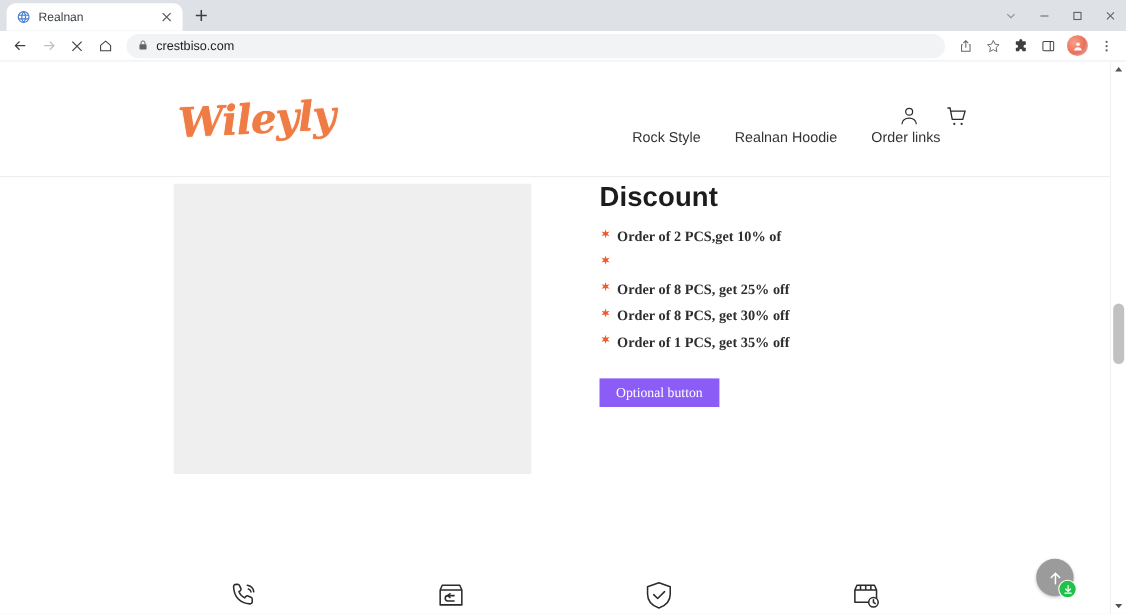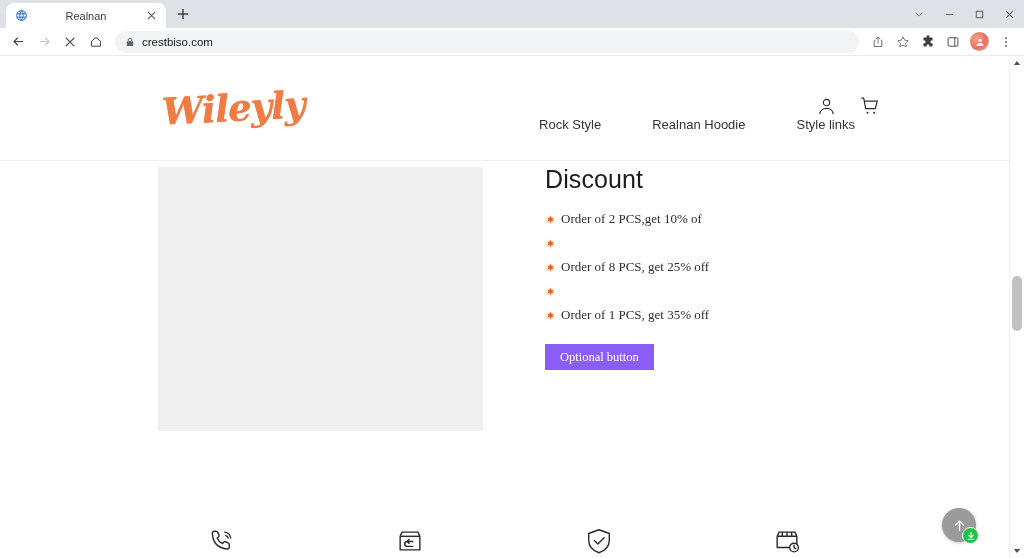--- a/index.html
+++ b/index.html
@@ -19,21 +19,20 @@
   }
 
   
   .tabstrip {
     height: 28px;
     background: #dee1e6;
     display: flex; align-items: flex-end;
     padding-left: 6px;
     position: relative;
     flex: 0 0 28px;
-    text-align: center;
   }
   .tab {
     height: 25px;
     width: 160px;
     background: #ffffff;
     border-radius: 8px 8px 0 0;
     display: flex; align-items: center;
     padding: 0 8px;
     gap: 7px;
     position: relative;
@@ -151,21 +150,21 @@
     font-style: italic;
     font-weight: bold;
     letter-spacing: -1px;
     line-height: 1;
     transform: rotate(-3deg);
     text-shadow: 0 0 1px #ef7b45;
   }
   .nav {
     margin-left: auto;
     display: flex; align-items: center;
-    gap: 51px;
+    gap: 31px;
     padding-right: 118px;
     margin-top: 33px;
   }
   .nav a {
     font-size: 13px;
     color: #333333;
     text-decoration: none;
     white-space: nowrap;
   }
   .header-icons {
@@ -186,35 +185,36 @@
     background: #efefef;
     margin-left: 158px;
     flex: 0 0 325px;
   }
   .detail {
     margin-left: 62px;
     padding-top: 0px;
   }
   .detail h1 {
     font-size: 25px;
-    font-weight: 400;
+    font-weight: 700;
     color: #1c1c1c;
     letter-spacing: 0.1px;
     margin-bottom: 13px;
     margin-top: -2px;
   }
   .disc-list { list-style: none; }
   .disc-item {
-    display: flex; align-items: center;
+    display: flex; 
     gap: 6px;
     height: 24px;
     font-family: "Liberation Serif", serif;
     font-size: 13px;
     color: #2e2e2e;
     white-space: nowrap;
+    font-weight: bold;
   }
   .disc-bullet {
     width: 10px; height: 10px;
     flex: 0 0 10px;
     display: flex; align-items: center; justify-content: center;
     color: #ef5b29;
   }
   .optional-btn {
     margin-top: 17px;
     display: inline-flex; align-items: center; justify-content: center;
@@ -412,21 +412,21 @@
 
   <div class="viewport">
     <div class="page">
 
       <div class="site-header">
         <div class="logo">Wileyly</div>
 
         <div class="nav">
           <a href="#">Rock Style</a>
           <a href="#">Realnan Hoodie</a>
-          <a href="#">Style links</a>
+          <a href="#">Order links</a>
         </div>
 
         <div class="header-icons">
           <span>
             <svg width="21" height="21" viewBox="0 0 24 24" stroke="#2b2b2b" stroke-width="1.3" fill="none">
               <circle cx="12" cy="7.5" r="3.6"></circle>
               <path d="M4.5 20.5c0-4 3.4-6.4 7.5-6.4s7.5 2.4 7.5 6.4"></path>
             </svg>
           </span>
           <span>
@@ -468,20 +468,21 @@
                 </svg>
               </span>
               <span>Order of 8 PCS, get 25% off</span>
             </li>
             <li class="disc-item">
               <span class="disc-bullet">
                 <svg width="9" height="9" viewBox="0 0 12 12" fill="#ef5b29">
                   <path d="M6 0.4 L7.1 4.1 L10.9 3.2 L8.4 6 L10.9 8.8 L7.1 7.9 L6 11.6 L4.9 7.9 L1.1 8.8 L3.6 6 L1.1 3.2 L4.9 4.1 Z"></path>
                 </svg>
               </span>
+              <span>Order of 8 PCS, get 30% off</span>
             </li>
             <li class="disc-item">
               <span class="disc-bullet">
                 <svg width="9" height="9" viewBox="0 0 12 12" fill="#ef5b29">
                   <path d="M6 0.4 L7.1 4.1 L10.9 3.2 L8.4 6 L10.9 8.8 L7.1 7.9 L6 11.6 L4.9 7.9 L1.1 8.8 L3.6 6 L1.1 3.2 L4.9 4.1 Z"></path>
                 </svg>
               </span>
               <span>Order of 1 PCS, get 35% off</span>
             </li>
           </ul>

